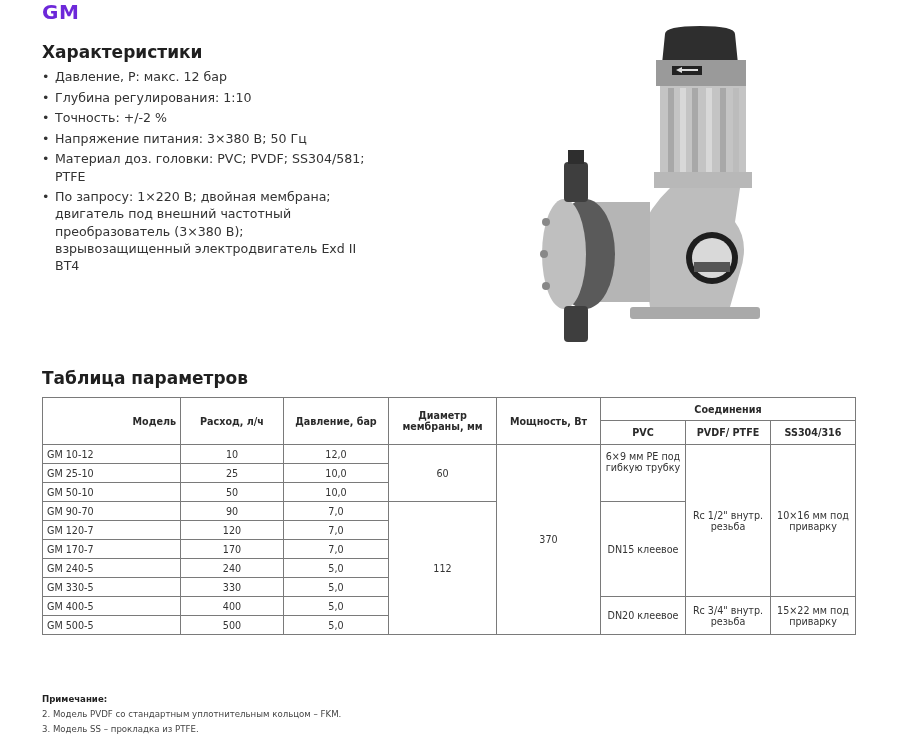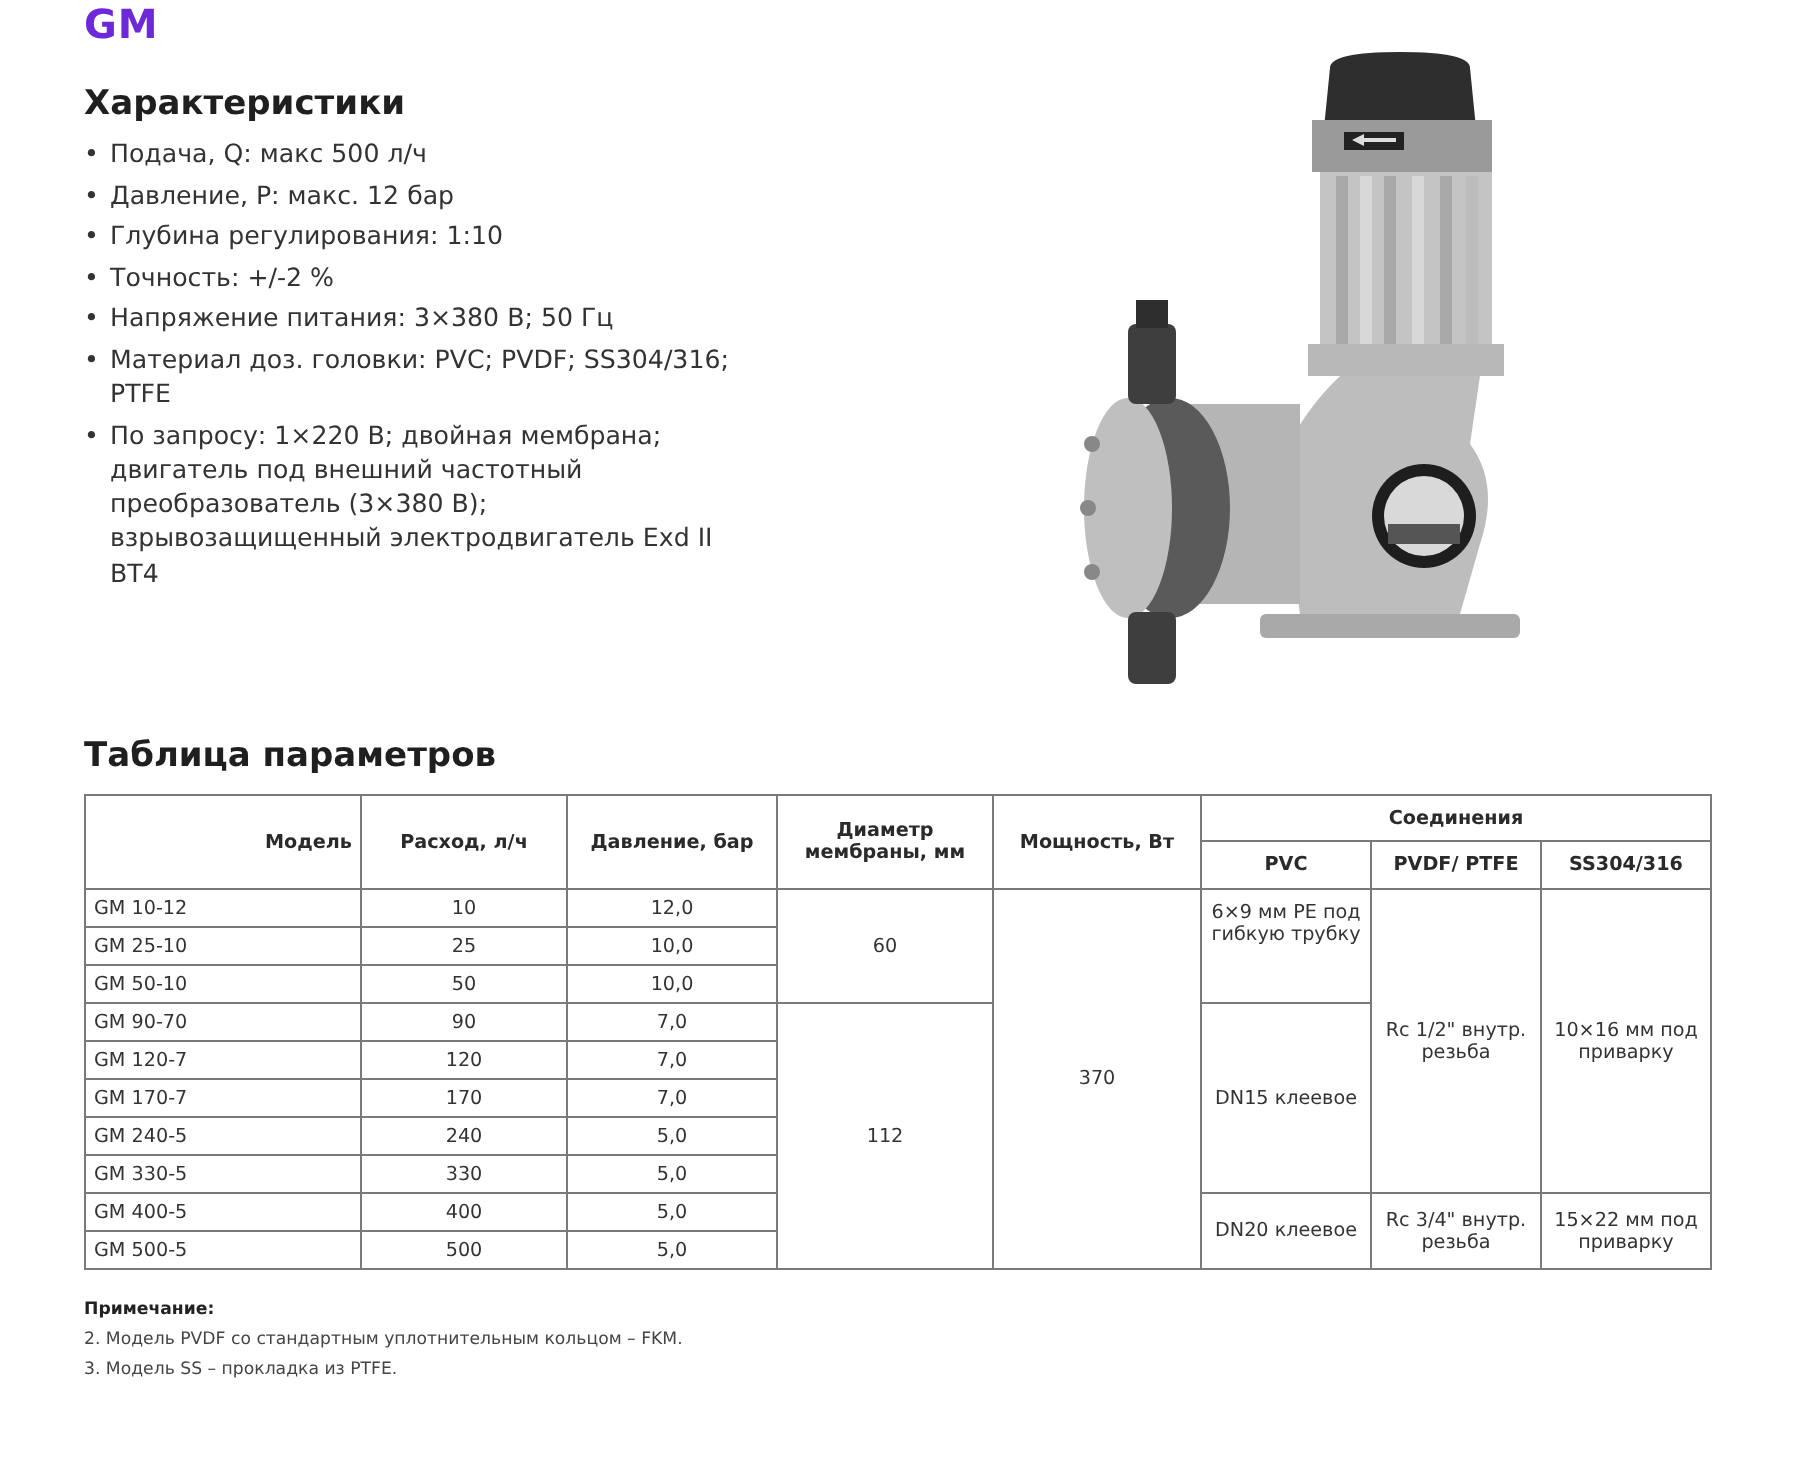--- a/index.html
+++ b/index.html
@@ -11,35 +11,34 @@
   .specs li::before { content:"•"; position:absolute; left:0; top:0; }
   .pump { position:absolute; left:530px; top:22px; width:250px; height:330px; }
   table.params { position:absolute; left:42px; top:397px; border-collapse:collapse; font-size:9.6px; color:#333; }
   table.params td, table.params th { border:1px solid #7a7a7a; padding:0 4px; }
   table.params th { font-weight:bold; font-size:9.6px; color:#2a2a2a; text-align:center; line-height:11px; }
   table.params td { height:18px; line-height:11px; text-align:center; }
   table.params td.model { text-align:left; }
   table.params th.model { text-align:right; }
   table.params { border:1.5px solid #555; }
   .notes { position:absolute; left:42px; top:648px; font-size:8.6px; color:#444; line-height:15px; }
-  .notes .nt { font-weight:bold; color:#222; }
+  .notes .nt { font-weight:bold; color:#222;margin-top:44px; }
 </style>
 </head>
 <body>
 
 <div class="title">GM</div>
 
 <div class="h2" style="top:42px;">Характеристики</div>
 <ul class="specs">
-  <li>Подача, Q: макс 500 л/ч</li>
   <li>Давление, P: макс. 12 бар</li>
   <li>Глубина регулирования: 1:10</li>
   <li>Точность: +/-2 %</li>
   <li>Напряжение питания: 3×380 В; 50 Гц</li>
-  <li style="width:340px;">Материал доз. головки: PVC; PVDF; SS304/316; PTFE</li>
+  <li style="width:340px;">Материал доз. головки: PVC; PVDF; SS304/581; PTFE</li>
   <li style="width:310px;">По запросу: 1×220 В; двойная мембрана; двигатель под внешний частотный преобразователь (3×380 В); взрывозащищенный электродвигатель Exd II BT4</li>
 </ul>
 
 <svg class="pump" viewBox="0 0 250 330">
 
   <path d="M135 12 Q135 4 170 4 Q205 4 205 12 L208 42 L132 42 Z" fill="#2e2e2e"></path>
   <rect x="126" y="38" width="90" height="26" fill="#9a9a9a"></rect>
   <rect x="142" y="44" width="30" height="9" fill="#222"></rect>
   <path d="M146 48 L152 45 L152 51 Z M152 47 L168 47 L168 49 L152 49 Z" fill="#ddd"></path>
 

